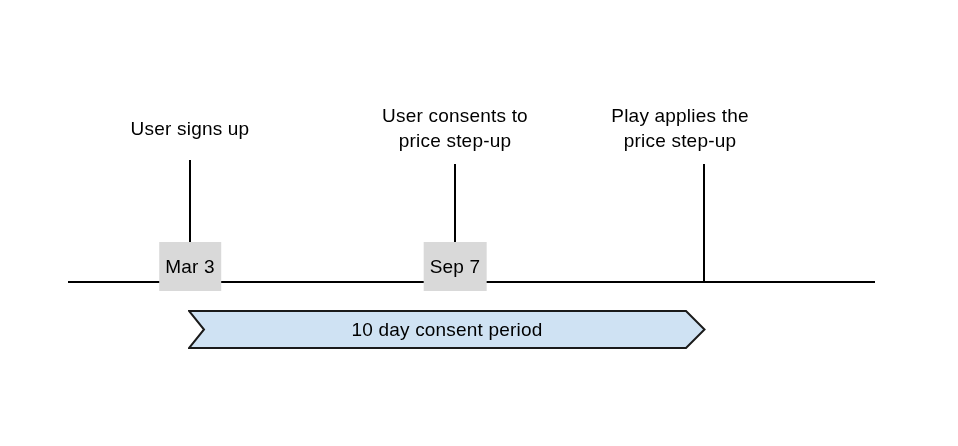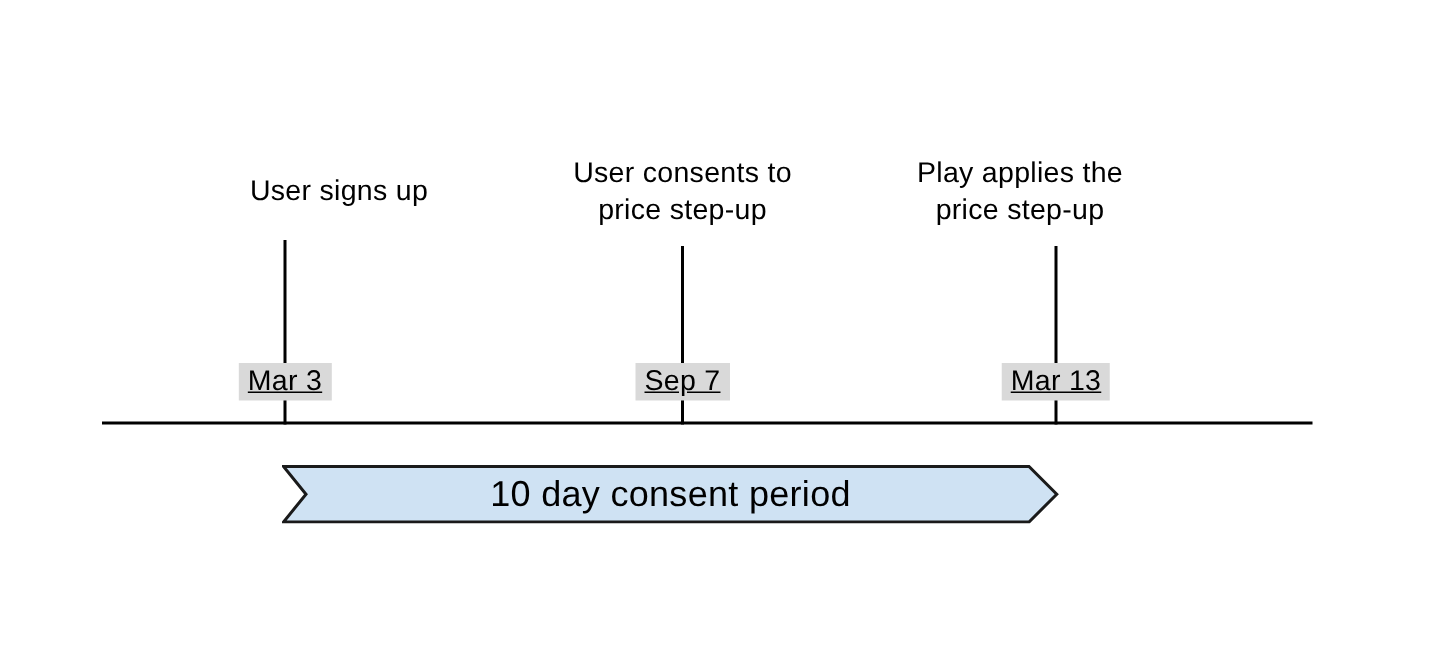--- a/index.html
+++ b/index.html
@@ -40,36 +40,35 @@
   
   .tick-line {
     position: absolute;
     width: 2px;
     background: #000000;
     z-index: 1;
   }
   .tick-1 { left: 189px; top: 160px; height: 123px; }
   .tick-2 { left: 454px; top: 164px; height: 119px; }
   .tick-3 { left: 703px; top: 164px; height: 119px; }
-  .label-1 { left: 190px; margin-left: 36px; }
+  .label-1 { left: 190px; }
   .label-2 { left: 455px; text-align: center; }
   .label-3 { left: 680px; }
   
   .date-chip {
     position: absolute;
     top: 242px;
     transform: translateX(-50%);
     background: #d9d9d9;
-    padding: 0 6px;
+    padding: 12px 6px;
     font-size: 19px;
     line-height: 25px;
     letter-spacing: 0.2px;
     z-index: 2;
     white-space: nowrap;
-    text-decoration: underline;
   }
   .chip-1 { left: 190px; }
   .chip-2 { left: 455px; }
   .chip-3 { left: 704px; }
   
   .banner {
     position: absolute;
     left: 188px;
     top: 310px;
     width: 518px;
@@ -88,21 +87,21 @@
   }
   .banner-label {
     position: absolute;
     left: 0;
     top: 0;
     right: 0;
     bottom: 0;
     display: flex;
     align-items: center;
     justify-content: center;
-    font-size: 24px;
+    font-size: 19px;
     letter-spacing: 0.2px;
     color: #000000;
   }
 </style>
 </head>
 <body>
 
 <div class="stage">
 
   <div class="event-label label-1">User signs up</div>
@@ -110,21 +109,20 @@
   <div class="date-chip chip-1">Mar 3</div>
 
   <div class="event-label label-2">User consents to
 price step-up</div>
   <div class="tick-line tick-2"></div>
   <div class="date-chip chip-2">Sep 7</div>
 
   <div class="event-label label-3">Play applies the
 price step-up</div>
   <div class="tick-line tick-3"></div>
-  <div class="date-chip chip-3">Mar 13</div>
 
   <div class="axis"></div>
 
   <div class="banner">
     <svg width="518" height="39" viewBox="0 0 518 39">
       <polygon points="1,1 498,1 516.5,19.5 498,38 1,38 16,19.5" fill="#cfe2f3"></polygon>
     </svg>
     <div class="banner-label">10 day consent period</div>
   </div>
 

